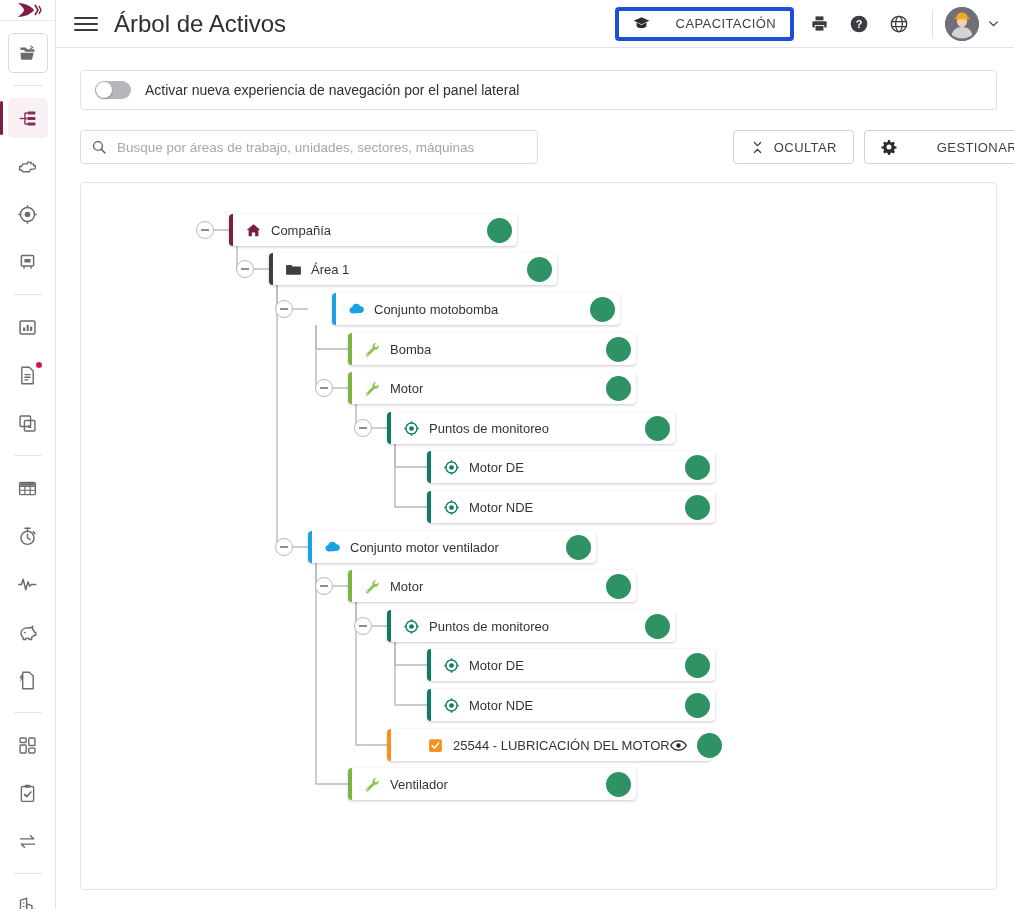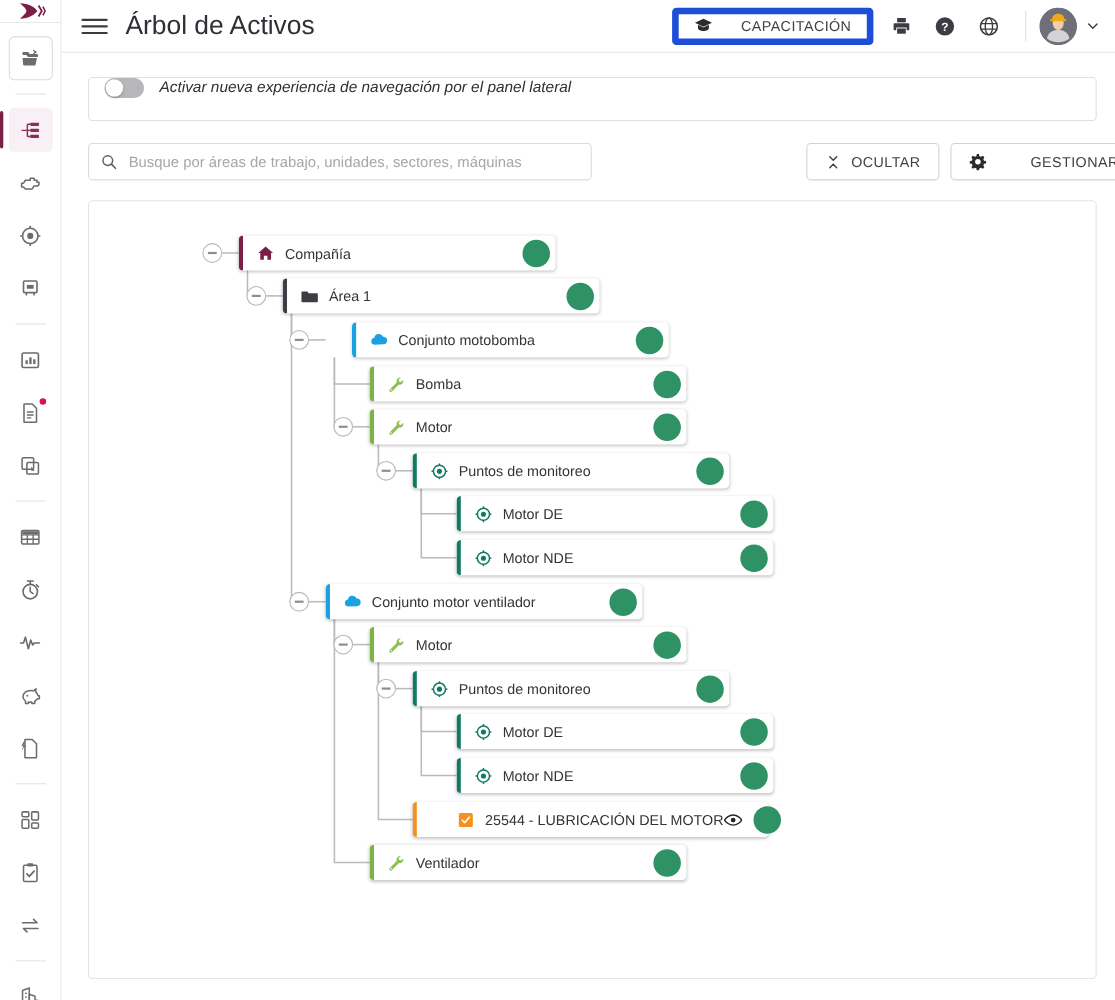--- a/index.html
+++ b/index.html
@@ -46,37 +46,37 @@
   }
   .hamburger { width: 24px; height: 24px; display: flex; flex-direction: column;
     justify-content: center; gap: 4px; cursor: pointer; }
   .hamburger i { display: block; height: 2px; background: #3a3a40; border-radius: 1px; }
   .page-title {
     font-size: 24px; color: #2f2f35; margin-left: 16px; font-weight: 400; white-space: nowrap;
   }
   .header-spacer { flex: 1; }
   .btn-cap {
     display: flex; align-items: center; gap: 26px;
-    height: 34px; padding: 0 14px; border: 6px solid #1d4ed8; border-radius: 4px;
+    height: 34px; padding: 0 14px; border: 4px solid #1d4ed8; border-radius: 4px;
     background: #fff; color: #3f3f45; font-size: 13px; letter-spacing: .4px;
     font-family: "Liberation Sans", sans-serif; cursor: pointer;
   }
   .hicon { width: 30px; height: 30px; display: flex; align-items: center; justify-content: center;
     color: #3c3c42; cursor: pointer; margin-left: 10px; }
   .hdivider { width: 1px; height: 28px; background: #e0e0e4; margin: 0 12px 0 18px; }
   .avatar-wrap { display: flex; align-items: center; gap: 8px; cursor: pointer; }
   .avatar { width: 34px; height: 34px; border-radius: 50%; overflow: hidden; background: #70707a; }
 
   
   .main { position: absolute; left: 56px; top: 48px; right: 0; bottom: 0;
     background: #ffffff; padding: 22px 17px 0 24px; }
 
   .toggle-bar {
     width: 917px; height: 40px; border: 1px solid #e0e0e4; border-radius: 4px;
-    display: flex; padding: 0 14px; background: #fff; font-style: italic;
+    display: flex; align-items: center; padding: 0 14px; background: #fff;
   }
   .switch { width: 36px; height: 18px; border-radius: 10px; background: #b6b6bb;
     position: relative; cursor: pointer; flex: 0 0 auto; }
   .switch .knob { position: absolute; left: 1px; top: 1px; width: 16px; height: 16px;
     border-radius: 50%; background: #fff; box-shadow: 0 1px 2px rgba(0,0,0,.3); }
   .toggle-label { margin-left: 14px; font-size: 14px; color: #2f2f35; }
 
   .controls { display: flex; align-items: center; margin-top: 20px; width: 998px; }
   .search-box {
     width: 458px; height: 34px; border: 1px solid #dcdce0; border-radius: 4px;
@@ -99,21 +99,21 @@
     background: #fff; display: flex; align-items: center; justify-content: center;
     color: #3f3f45; cursor: pointer; margin-left: 10px;
   }
   .btn-plain + .btn-plain { margin-left: 10px; gap: 40px; }
 
   
   .tree-panel {
     position: relative; margin-top: 18px; width: 917px; height: 708px;
     border: 1px solid #e4e4e6; border-radius: 4px; background: #fff; overflow: hidden;
   }
-  .tree-canvas { position: absolute; left: 4px; top: 0; width: 917px; height: 708px; }
+  .tree-canvas { position: absolute; left: 16px; top: 0; width: 917px; height: 708px; }
   .tree-svg { position: absolute; left: 0; top: 0; }
 
   .node {
     position: absolute; height: 32px; background: #ffffff;
     border-radius: 4px; box-shadow: 0 1px 3px rgba(0,0,0,.22);
     display: flex; align-items: center; padding-left: 11px;
     border-left: 4px solid #888;
   }
   .node .nicon { width: 18px; height: 18px; display: flex; align-items: center;
     justify-content: center; flex: 0 0 auto; }

